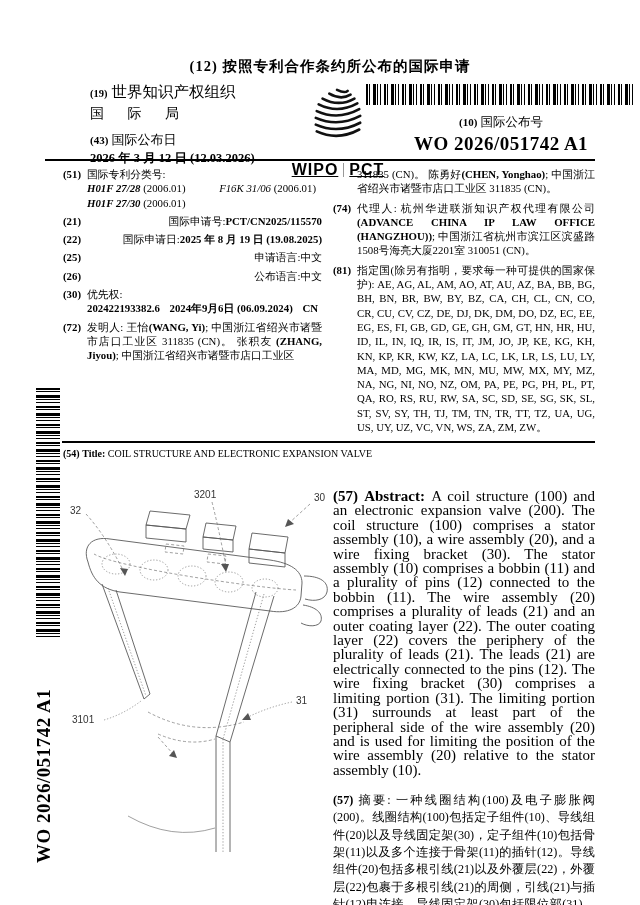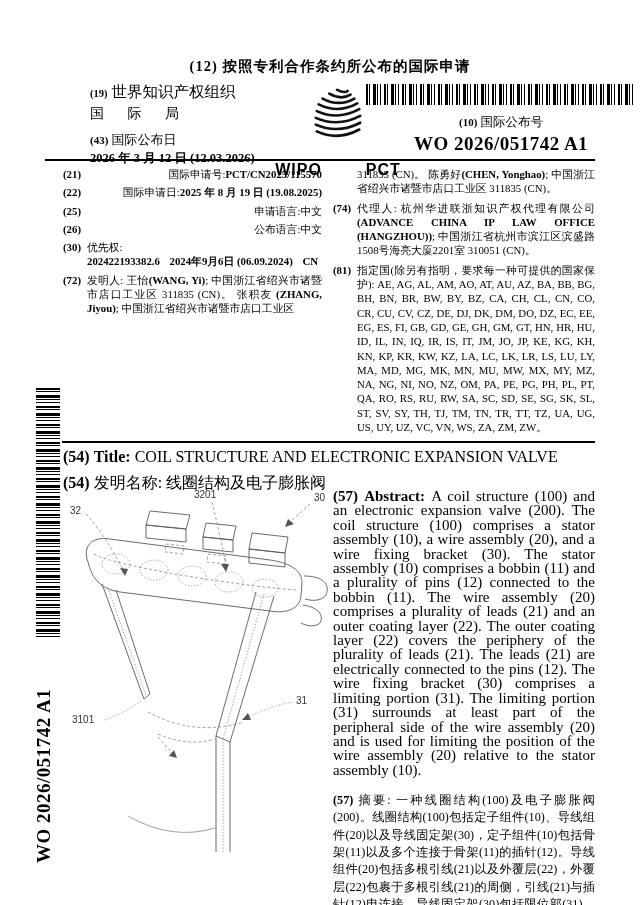--- a/index.html
+++ b/index.html
@@ -12,21 +12,21 @@
     font-weight:bold;font-size:14.5px;letter-spacing:1px;}
   .org-block{position:absolute;top:82px;left:90px;width:210px;}
   .org-name{font-size:15.5px;}
   .org-name .tag{font-weight:bold;font-size:10.5px;}
   .org-bureau{font-size:14px;letter-spacing:10px;margin-top:2px;}
   .pubdate-label{font-size:13px;margin-top:8px;}
   .pubdate-label .tag{font-weight:bold;font-size:11px;}
   .pubdate-value{font-size:12.5px;font-weight:bold;margin-top:1px;}
   .logo-block{position:absolute;top:86px;left:282px;width:112px;text-align:center;}
   .logo-text{font-family:"Liberation Sans","DejaVu Sans",sans-serif;font-weight:bold;
-    font-size:16px;letter-spacing:1px;margin-top:13px;display:flex;align-items:center;justify-content:center;gap:22px;}
+    font-size:16px;letter-spacing:1px;margin-top:13px;display:flex;align-items:center;justify-content:center;gap:5px;text-decoration:underline;}
   .logo-sep{display:inline-block;width:1px;height:14px;background:#999;}
   .right-block{position:absolute;top:84px;left:366px;width:270px;text-align:center;}
   .barcode-h{width:270px;height:21px;
     background:repeating-linear-gradient(90deg,#000 0 2px,#fff 2px 3px,#000 3px 4px,#fff 4px 7px,#000 7px 10px,#fff 10px 11px,#000 11px 12px,#fff 12px 14px,#000 14px 15px,#fff 15px 18px);}
   .pubnum-label{font-size:12.5px;margin-top:9px;}
   .pubnum-label .tag{font-weight:bold;font-size:11px;}
   .pubnum-value{font-size:19px;font-weight:bold;margin-top:2px;letter-spacing:0.5px;}
   .rule{position:absolute;background:#000;height:2px;}
   .rule1{top:159px;left:45px;width:550px;}
   .rule2{top:441px;left:62px;width:533px;}
@@ -45,21 +45,21 @@
   .kv{display:flex;justify-content:flex-end;}
   .kv .val{font-weight:bold;white-space:nowrap;}
   .kv .val-plain{font-weight:normal;}
   .ipc-row{display:flex;justify-content:space-between;padding-right:6px;}
   .ipc-code{font-weight:bold;font-style:italic;}
   .ipc-code2{font-style:italic;}
   .prio-row{display:flex;justify-content:space-between;padding-right:4px;font-weight:bold;}
   .bname{font-weight:bold;}
   .nogap{margin-bottom:5px;}
   
-  .title-block{position:absolute;left:63px;top:448px;width:532px;font-size:16px;}
+  .title-block{position:absolute;left:63px;top:448px;width:532px;font-size:10px;}
   .title-line{margin-bottom:7px;}
   .title-line .tag,.title-line .tlabel{font-weight:bold;}
   .title-line .tlabel-zh{font-weight:normal;}
   
   .abstract-col{position:absolute;left:333px;top:489px;width:262px;}
   .abs-en{font-size:15px;line-height:14.4px;text-align:justify;}
   .abs-zh{font-size:12.2px;line-height:17.3px;text-align:justify;margin-top:15px;}
   .abs-tag{font-weight:bold;}
   
   .figure-wrap{position:absolute;left:58px;top:484px;width:277px;height:378px;}
@@ -119,20 +119,31 @@
   <div class="pubnum-value">WO 2026/051742 A1</div>
 </div>
 
 <div class="rule rule1"></div>
 
 <div class="barcode-v"></div>
 <div class="side-pubnum">WO 2026/051742 A1</div>
 
 <div class="col col-left">
 
+  <div class="field">
+    <span class="tag">(51)</span>
+    <span>国际专利分类号:</span>
+    <div class="ipc-row">
+      <span><span class="ipc-code">H01F 27/28</span> <span>(2006.01)</span></span>
+      <span><span class="ipc-code2">F16K 31/06</span> <span>(2006.01)</span></span>
+    </div>
+    <div class="ipc-row">
+      <span><span class="ipc-code">H01F 27/30</span> <span>(2006.01)</span></span>
+    </div>
+  </div>
 
   <div class="field kv">
     <span class="tag">(21)</span>
     <span class="lbl">国际申请号:</span>
     <span class="val">PCT/CN2025/115570</span>
   </div>
 
   <div class="field kv">
     <span class="tag">(22)</span>
     <span class="lbl">国际申请日:</span>
@@ -182,25 +193,20 @@
   </div>
 </div>
 
 <div class="rule rule2"></div>
 
 <div class="title-block">
   <div class="title-line">
     <span class="tag">(54)</span>
     <span class="tlabel">Title: </span>
     <span>COIL STRUCTURE AND ELECTRONIC EXPANSION VALVE</span>
-  </div>
-  <div class="title-line">
-    <span class="tag">(54)</span>
-    <span class="tlabel-zh">发明名称: </span>
-    <span>线圈结构及电子膨胀阀</span>
   </div>
 </div>
 
 <div class="figure-wrap">
   <svg width="277" height="378" viewBox="0 0 277 378">
 
     <path class="fig-line" d="M30,78 C24,62 34,52 52,55 L212,76 C232,79 244,86 244,99 L243,112 C242,124 230,130 212,127 L62,108 C42,105 34,94 30,78 Z"></path>
     <path class="fig-thin fig-dash" d="M36,70 C60,84 200,104 238,106"></path>
 
     <ellipse class="fig-thin fig-dot" cx="58" cy="80" rx="14" ry="10"></ellipse>

